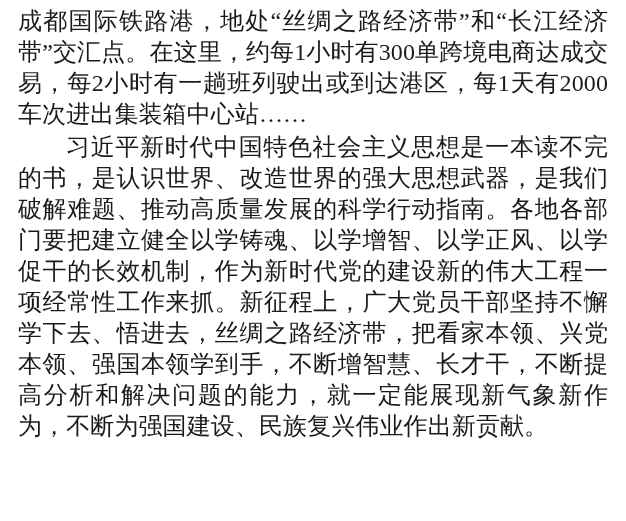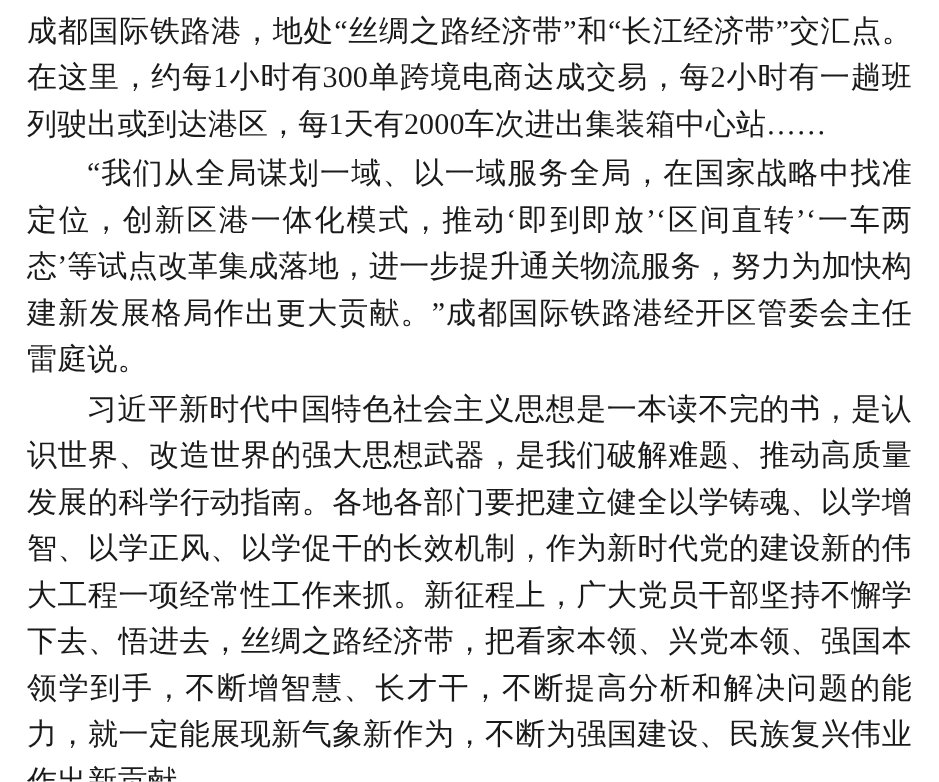--- a/index.html
+++ b/index.html
@@ -14,35 +14,34 @@
     font-family: "Liberation Serif", "DejaVu Serif", serif;
   }
   .page {
     width: 626px;
     height: 521px;
     box-sizing: border-box;
     padding: 6px 18px 0 18px;
     background: #ffffff;
   }
   .para {
-    font-size: 20px;
+    font-size: 24px;
     line-height: 31px;
     color: #1a1a1a;
     text-align: justify;
     text-justify: inter-ideograph;
     margin: 0 0 2px 0;
     letter-spacing: 0.1px;
   }
   .indent {
     text-indent: 2em;
   }
   .noindent {
     text-indent: 0;
   }
 </style>
 </head>
 <body>
 
 <div class="page">
   <p class="para noindent">成都国际铁路港，地处“丝绸之路经济带”和“长江经济带”交汇点。在这里，约每1小时有300单跨境电商达成交易，每2小时有一趟班列驶出或到达港区，每1天有2000车次进出集装箱中心站……</p>
-  <p class="para indent">“我们从全局谋划一域、以一域服务全局，在国家战略中找准定位，创新区港一体化模式，推动‘即到即放’‘区间直转’‘一车两态’等试点改革集成落地，进一步提升通关物流服务，努力为加快构建新发展格局作出更大贡献。”成都国际铁路港经开区管委会主任雷庭说。</p>
   <p class="para indent">习近平新时代中国特色社会主义思想是一本读不完的书，是认识世界、改造世界的强大思想武器，是我们破解难题、推动高质量发展的科学行动指南。各地各部门要把建立健全以学铸魂、以学增智、以学正风、以学促干的长效机制，作为新时代党的建设新的伟大工程一项经常性工作来抓。新征程上，广大党员干部坚持不懈学下去、悟进去，丝绸之路经济带，把看家本领、兴党本领、强国本领学到手，不断增智慧、长才干，不断提高分析和解决问题的能力，就一定能展现新气象新作为，不断为强国建设、民族复兴伟业作出新贡献。</p>
 </div>
 
 </body></html>

